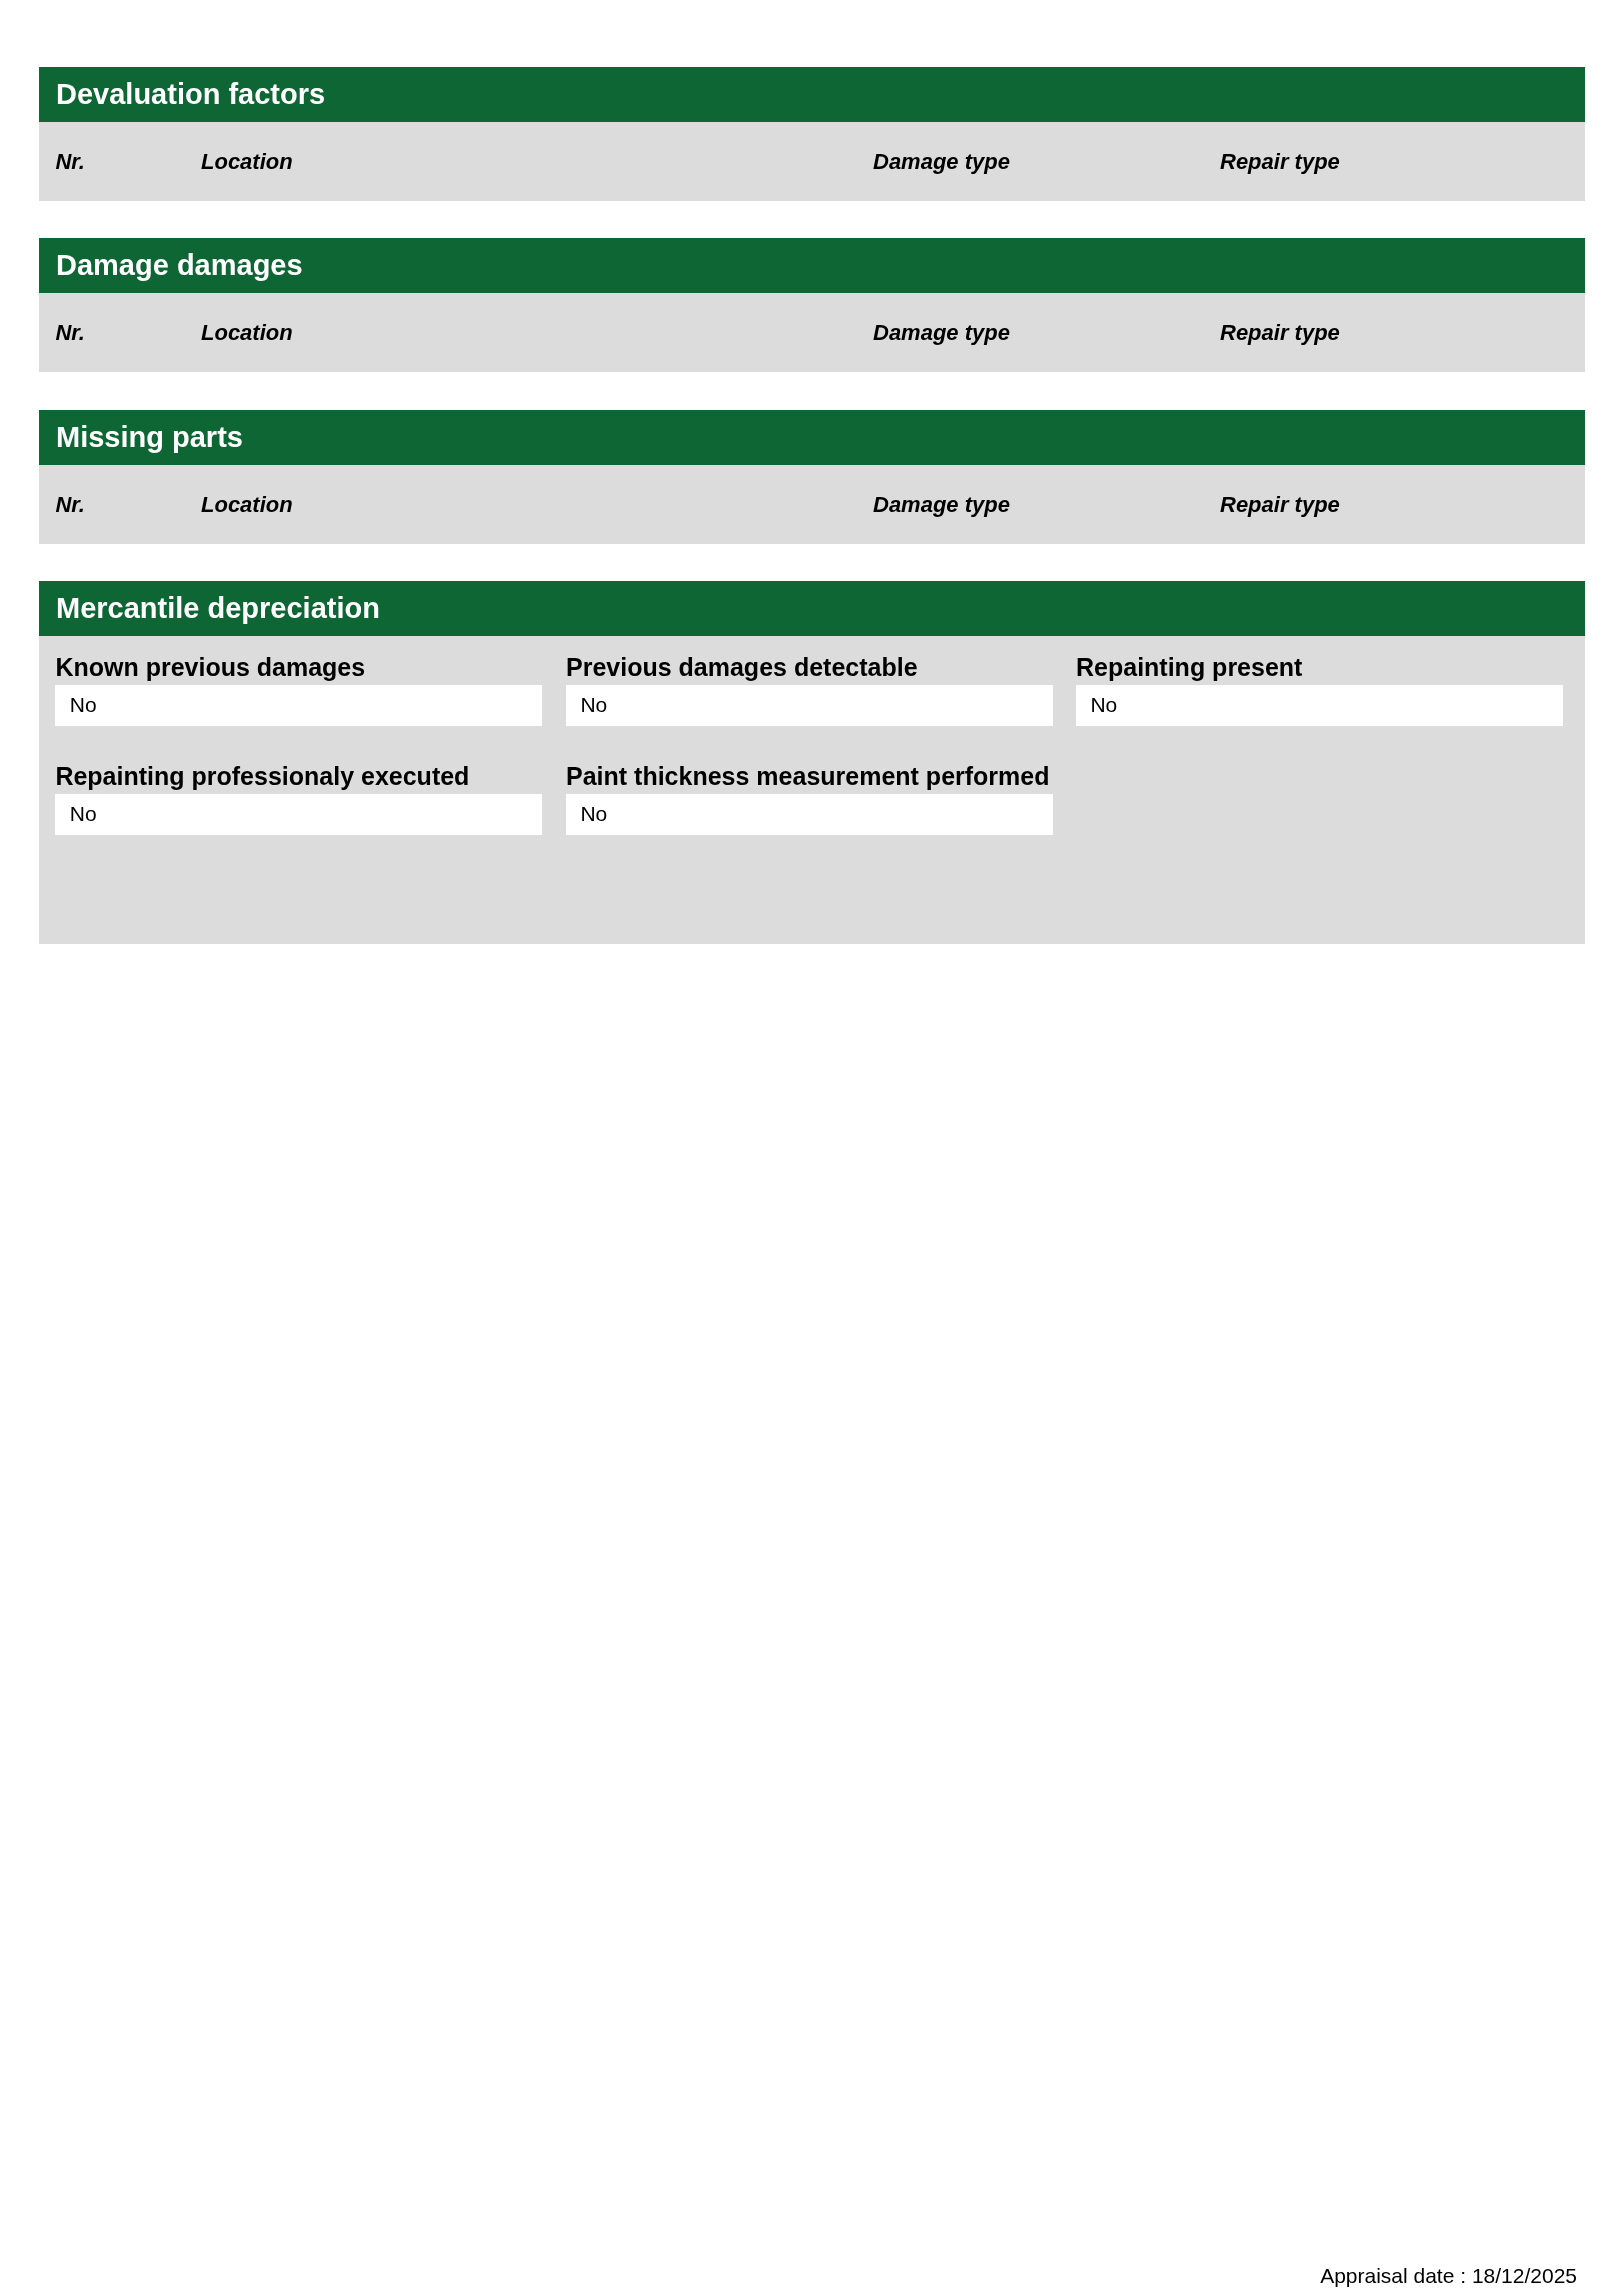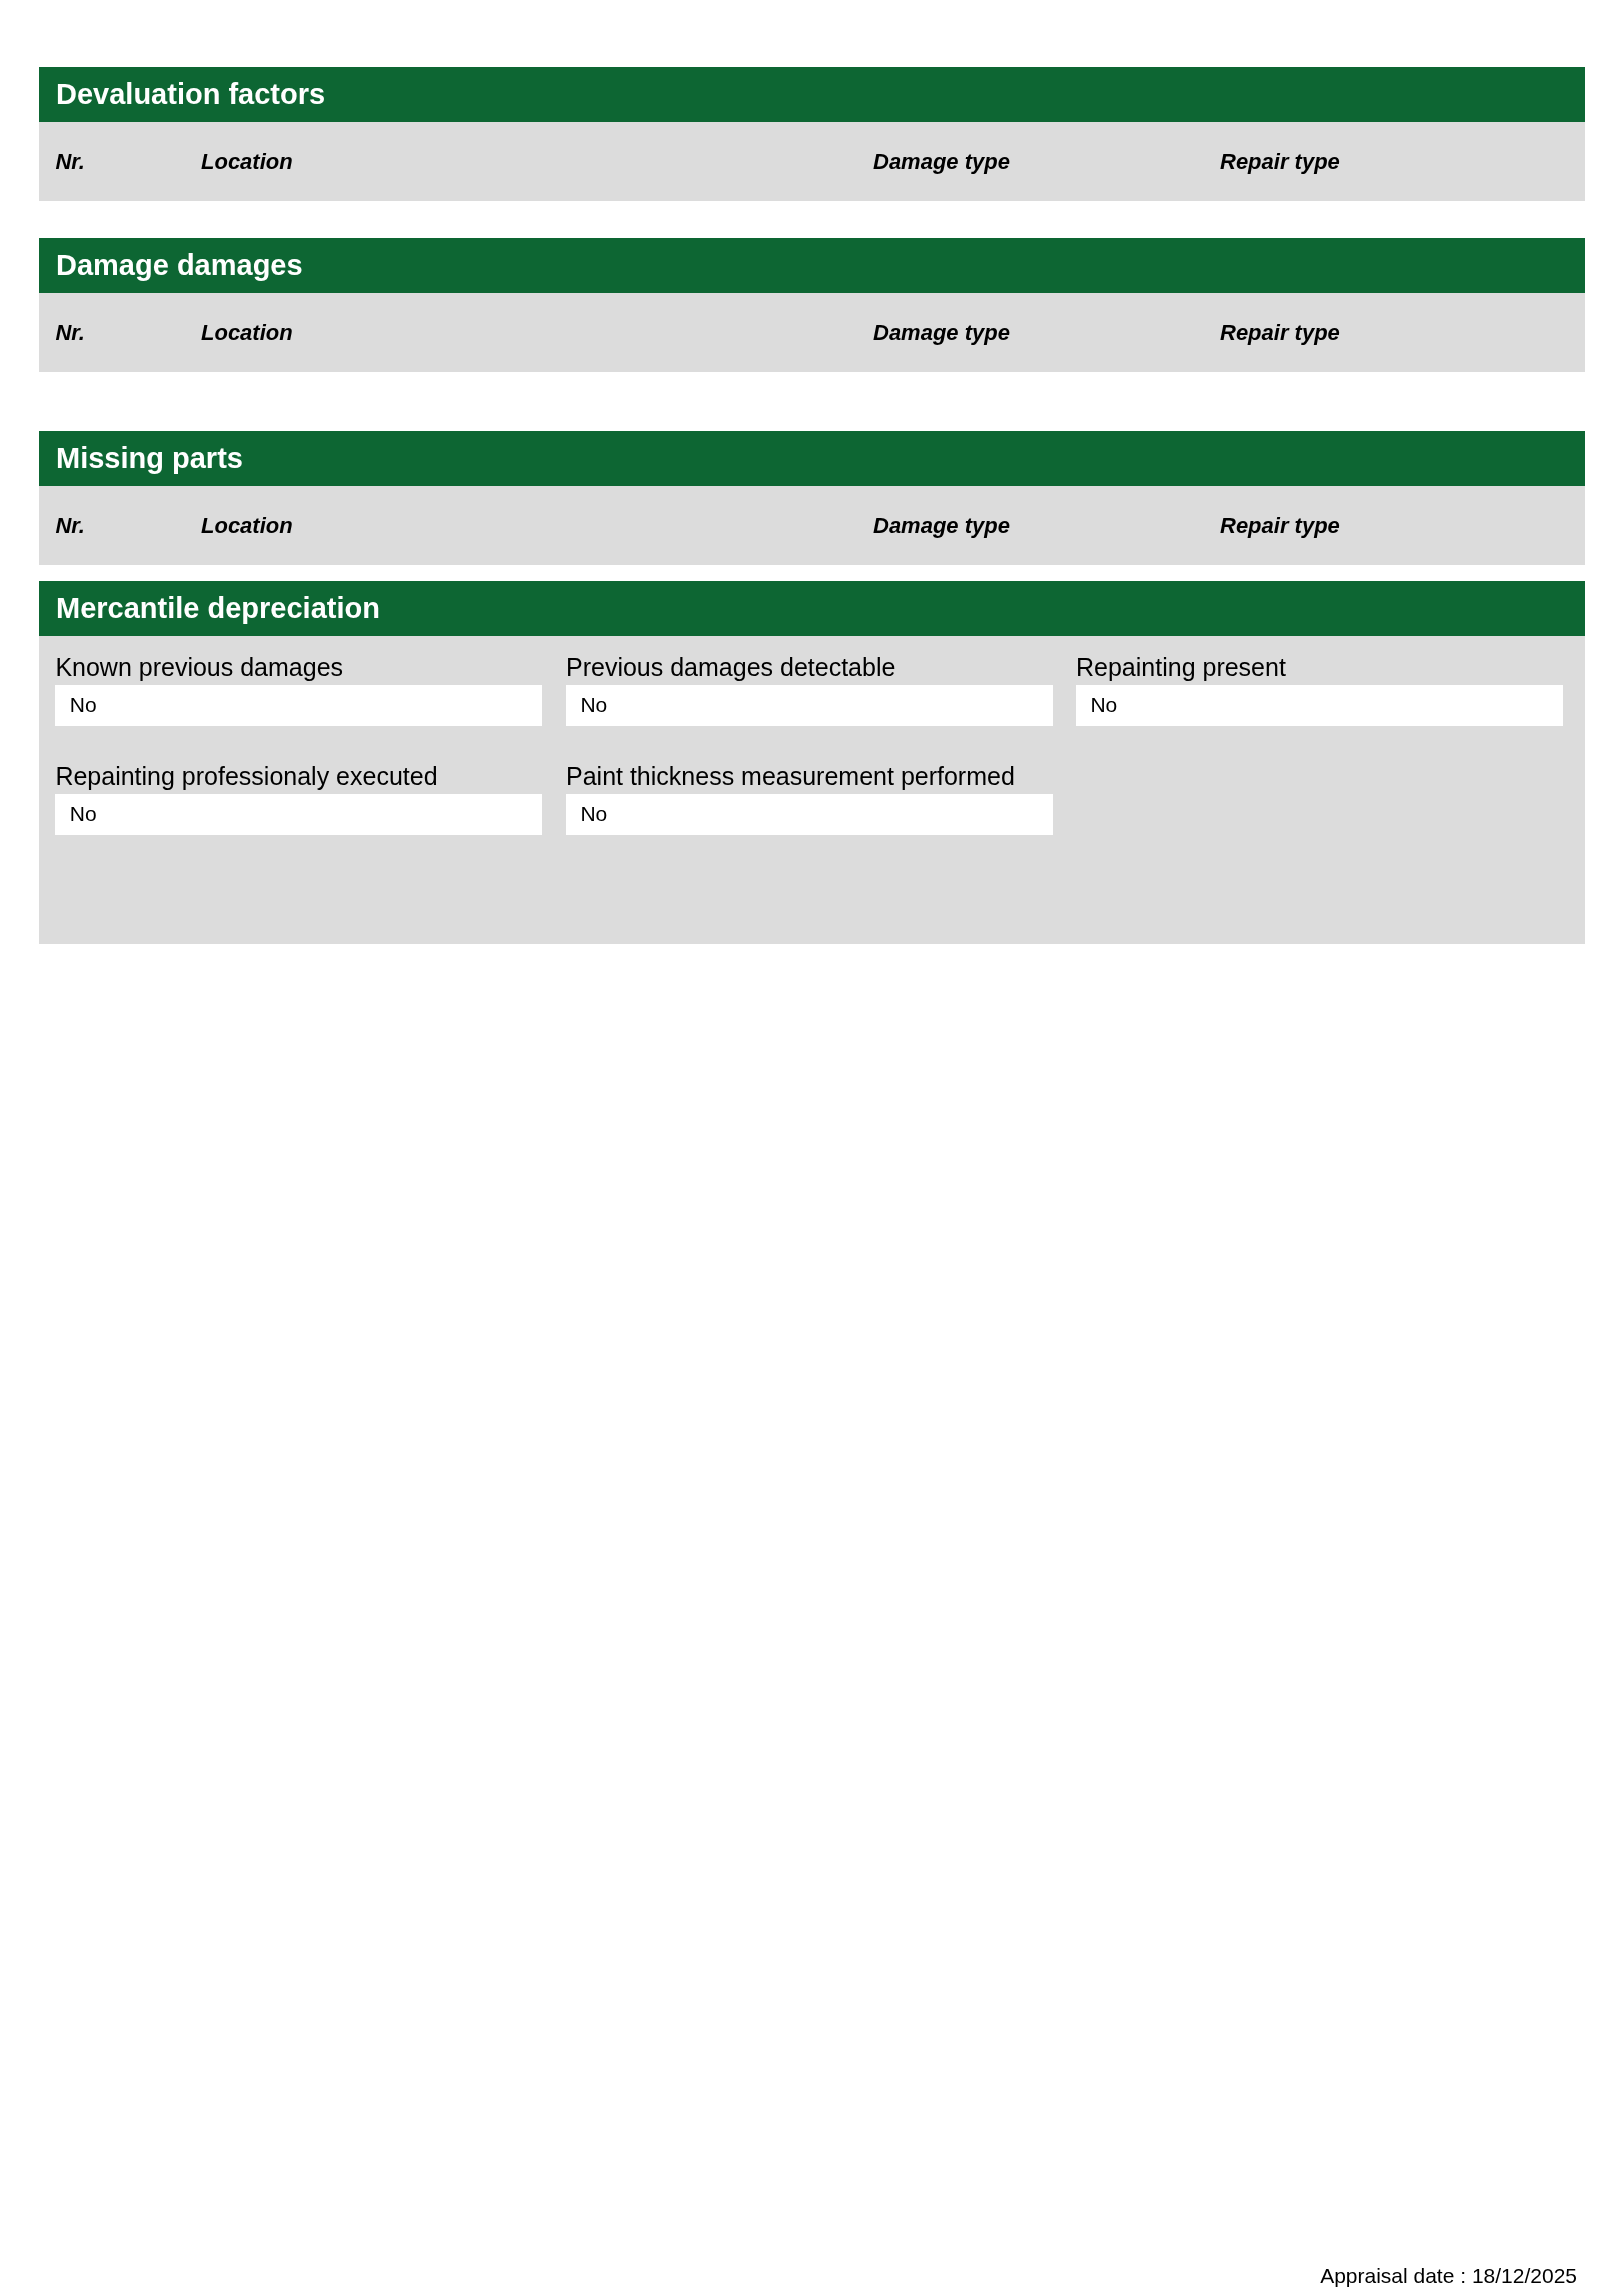--- a/index.html
+++ b/index.html
@@ -17,21 +17,21 @@
     overflow: hidden;
     margin-top: 21px;
   }
   .section {
     position: absolute;
     left: 39px;
     width: 1546px;
   }
   #sec-devaluation { top: 46px; }
   #sec-usage       { top: 217px; }
-  #sec-missing     { top: 410px; }
+  #sec-missing     { top: 389px; }
   #sec-mercantile  { top: 560px; }
 
   .section-title {
     height: 55px;
     background: var(--green, #0D6633);
     color: #ffffff;
     font-weight: bold;
     font-size: 29px;
     display: flex;
     align-items: center;
@@ -69,21 +69,21 @@
     position: absolute;
     width: 487px;
   }
   .field-r1 { top: 17px; }
   .field-r2 { top: 126px; }
   .field-c1 { left: 16.4px; }
   .field-c2 { left: 527px; }
   .field-c3 { left: 1037px; }
   .field-label {
     font-size: 25px;
-    font-weight: normal;
+    font-weight: bold;
     line-height: 29px;
     white-space: nowrap;
   }
   .value-box {
     margin-top: 2.6px;
     height: 41px;
     background: #ffffff;
     display: flex;
     align-items: center;
     padding-left: 14.4px;

